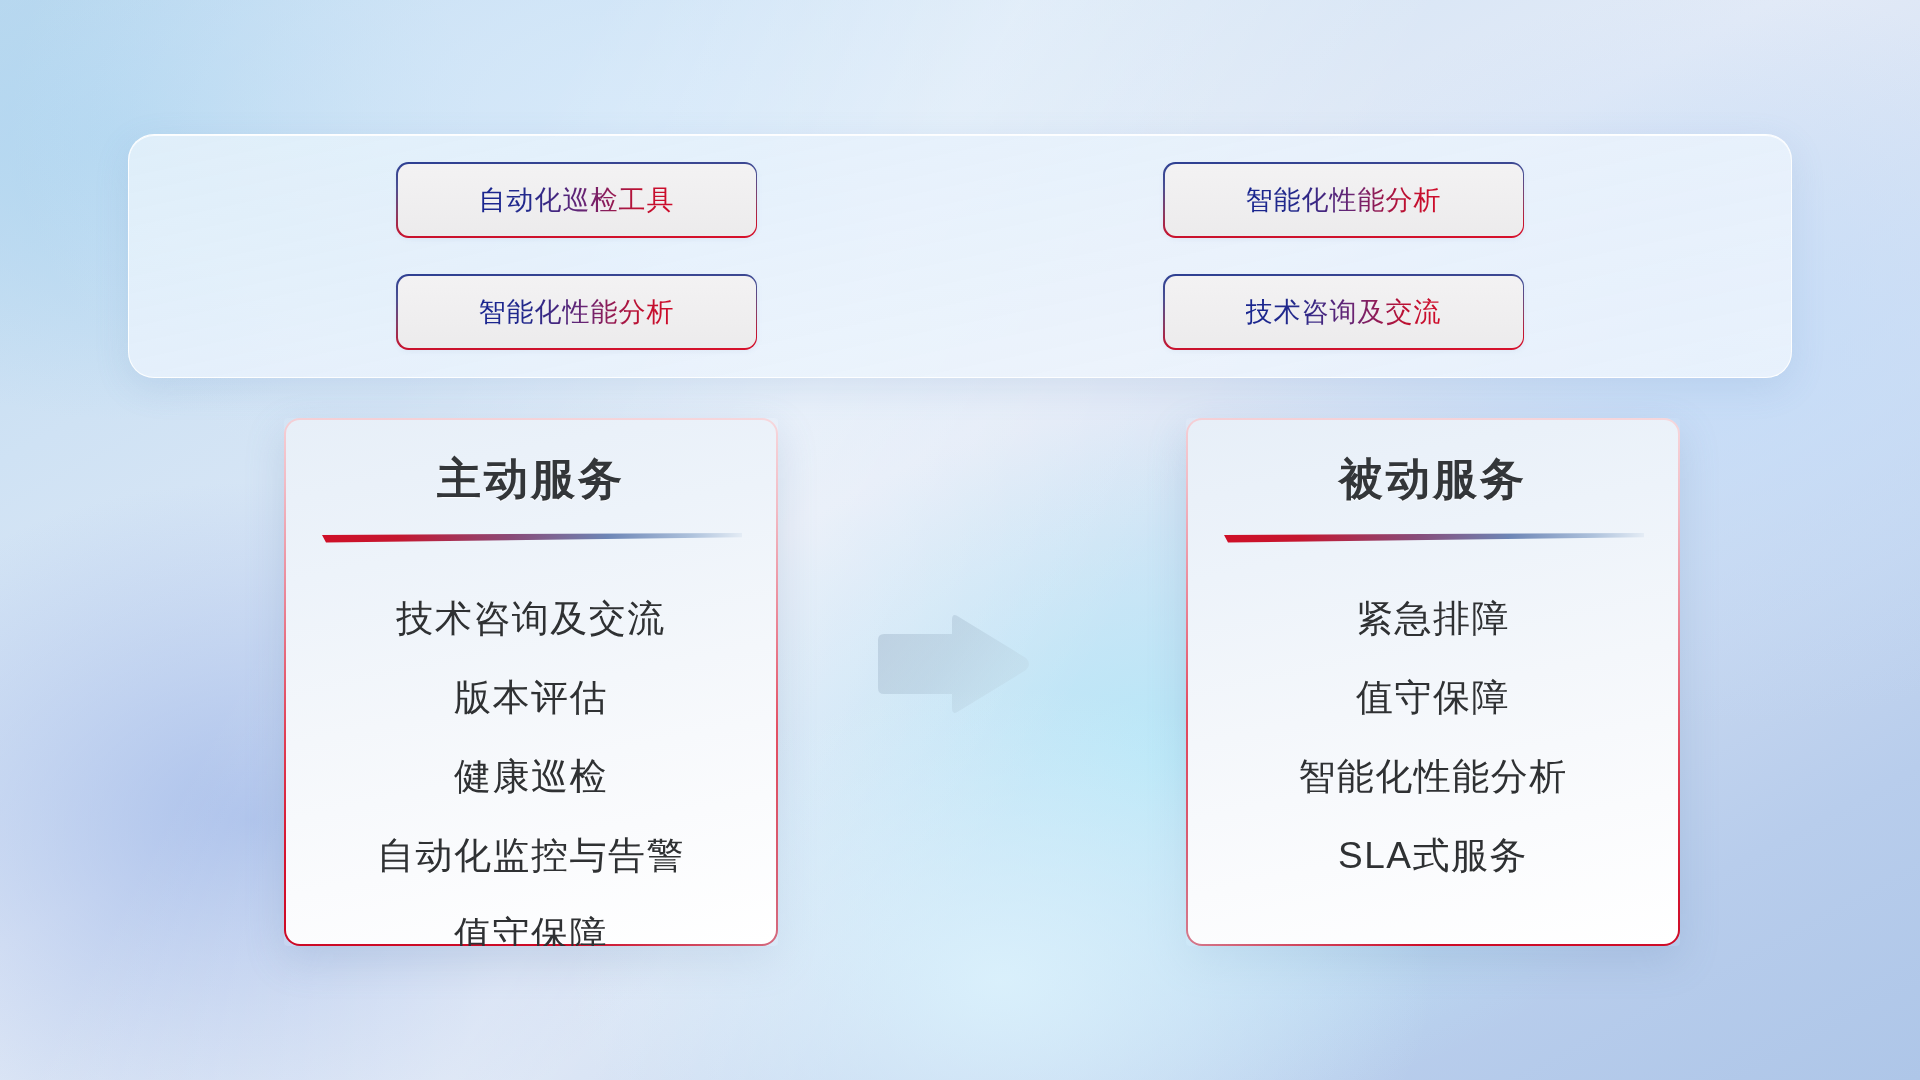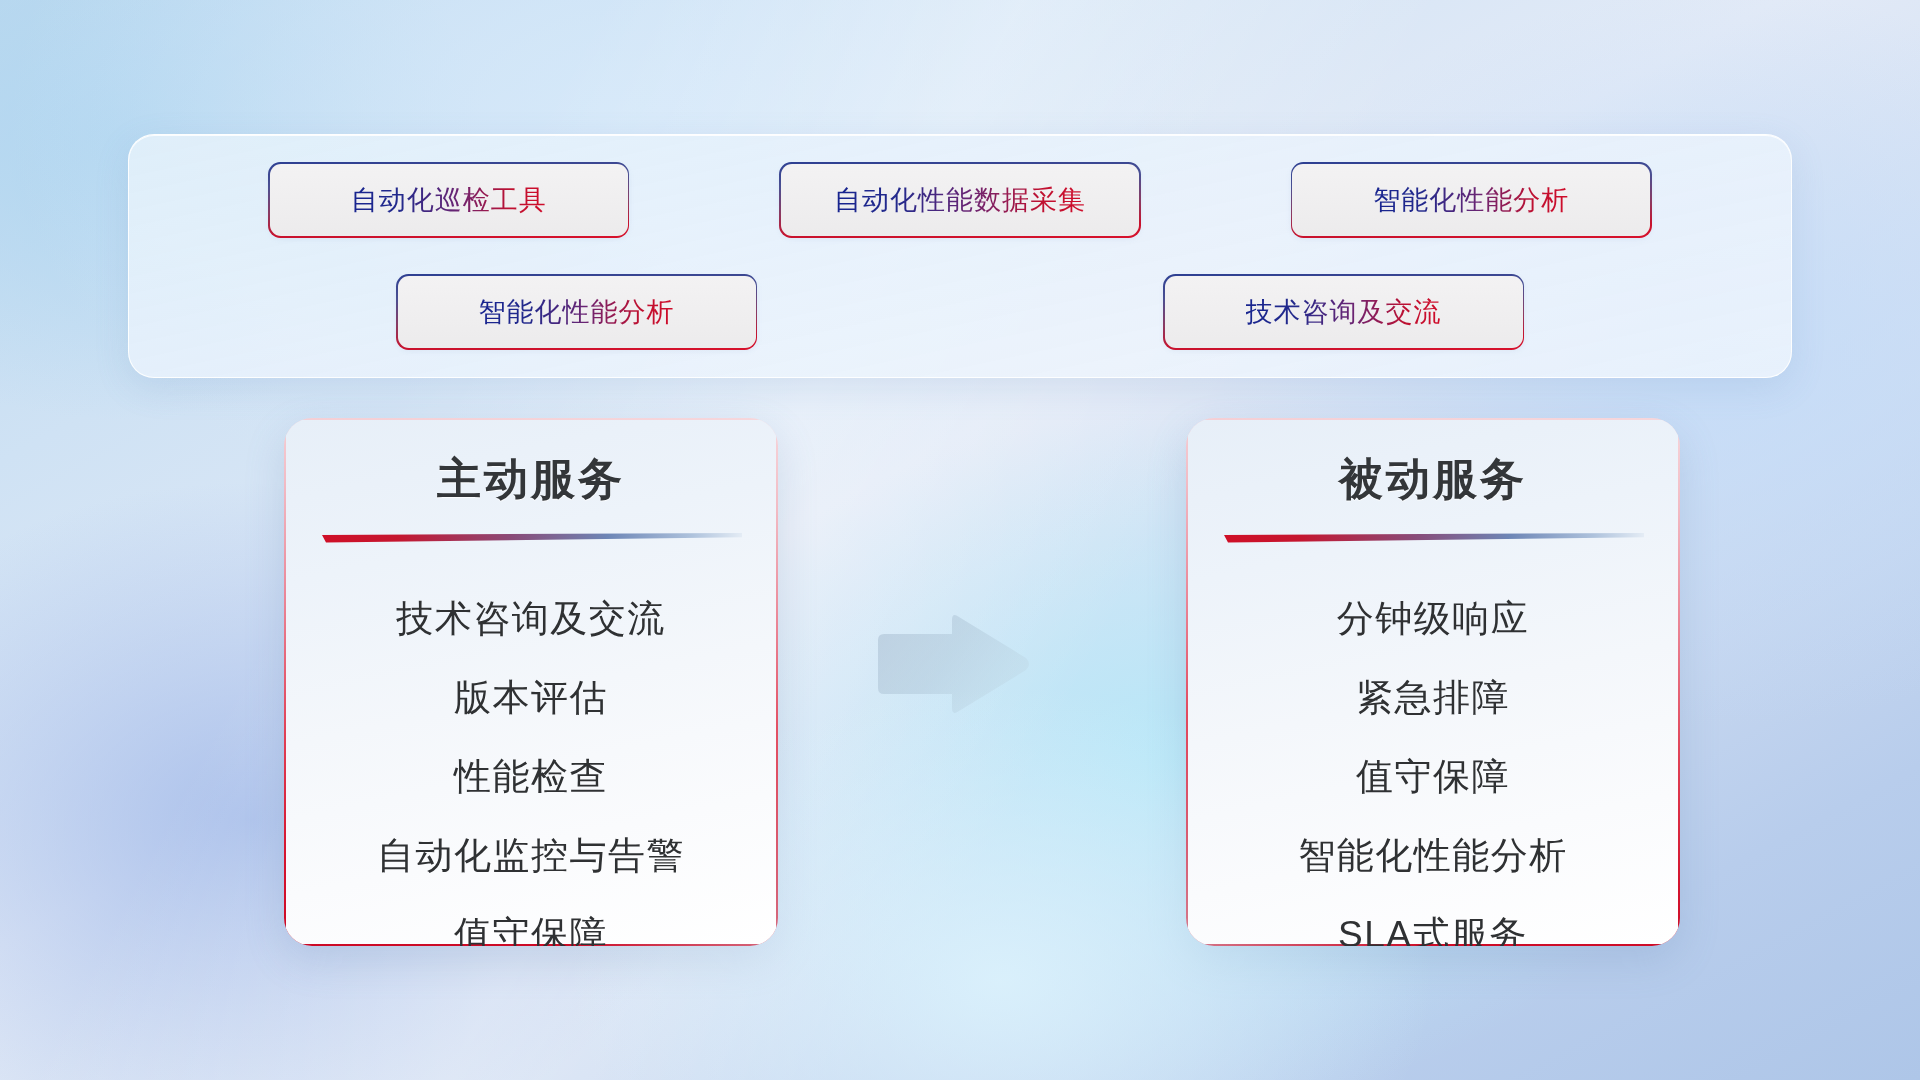--- a/index.html
+++ b/index.html
@@ -109,21 +109,21 @@
     -webkit-text-fill-color: transparent;
     white-space: nowrap;
   }
 
   
   .card {
     position: absolute;
     top: 418px;
     width: 494px;
     height: 528px;
-    border-radius: 28px;
+    border-radius: 4px;
     box-sizing: border-box;
     overflow: hidden;
     box-shadow: 0 14px 40px rgba(96,128,174,0.20);
   }
   .card::before {
     content: "";
     position: absolute;
     inset: 0;
     border-radius: 16px;
     background: linear-gradient(183deg, #f6d7dc 0%, #f2bcc5 16%, #ea8394 38%, #e04055 62%, #d4142f 84%, #cc0a26 100%);
@@ -194,23 +194,20 @@
 </head>
 <body>
 
 <div id="stage">
 
   <div class="chip-panel">
 
     <div class="chip-row">
       <div class="chip">
         <span class="chip-label">自动化巡检工具</span>
-      </div>
-      <div class="chip">
-        <span class="chip-label">自动化性能数据采集</span>
       </div>
       <div class="chip">
         <span class="chip-label">智能化性能分析</span>
       </div>
     </div>
 
     <div class="chip-row">
       <div class="chip">
         <span class="chip-label">智能化性能分析</span>
       </div>
@@ -237,21 +234,21 @@
               <stop offset="100%" stop-color="#e4ecf5"></stop>
             </linearGradient>
           </defs>
           <path d="M2 4 L422 2 L422 6.2 L6 11.5 Z" fill="url(#dvL)"></path>
         </svg>
       </div>
 
       <ul class="card-list">
         <li>技术咨询及交流</li>
         <li>版本评估</li>
-        <li>性能检查</li>
+        <li>健康巡检</li>
         <li>自动化监控与告警</li>
         <li>值守保障</li>
       </ul>
     </div>
   </div>
 
   <div class="arrow">
     <svg viewBox="0 0 160 108" xmlns="http://www.w3.org/2000/svg" aria-hidden="true">
       <defs>
         <linearGradient id="arrG" x1="0" y1="0" x2="1" y2="0.5">
@@ -278,21 +275,20 @@
               <stop offset="68%" stop-color="#6d86b6"></stop>
               <stop offset="88%" stop-color="#aec2dc"></stop>
               <stop offset="100%" stop-color="#e4ecf5"></stop>
             </linearGradient>
           </defs>
           <path d="M2 4 L422 2 L422 6.2 L6 11.5 Z" fill="url(#dvR)"></path>
         </svg>
       </div>
 
       <ul class="card-list">
-        <li>分钟级响应</li>
         <li>紧急排障</li>
         <li>值守保障</li>
         <li>智能化性能分析</li>
         <li>SLA式服务</li>
       </ul>
     </div>
   </div>
 
 </div>
 

